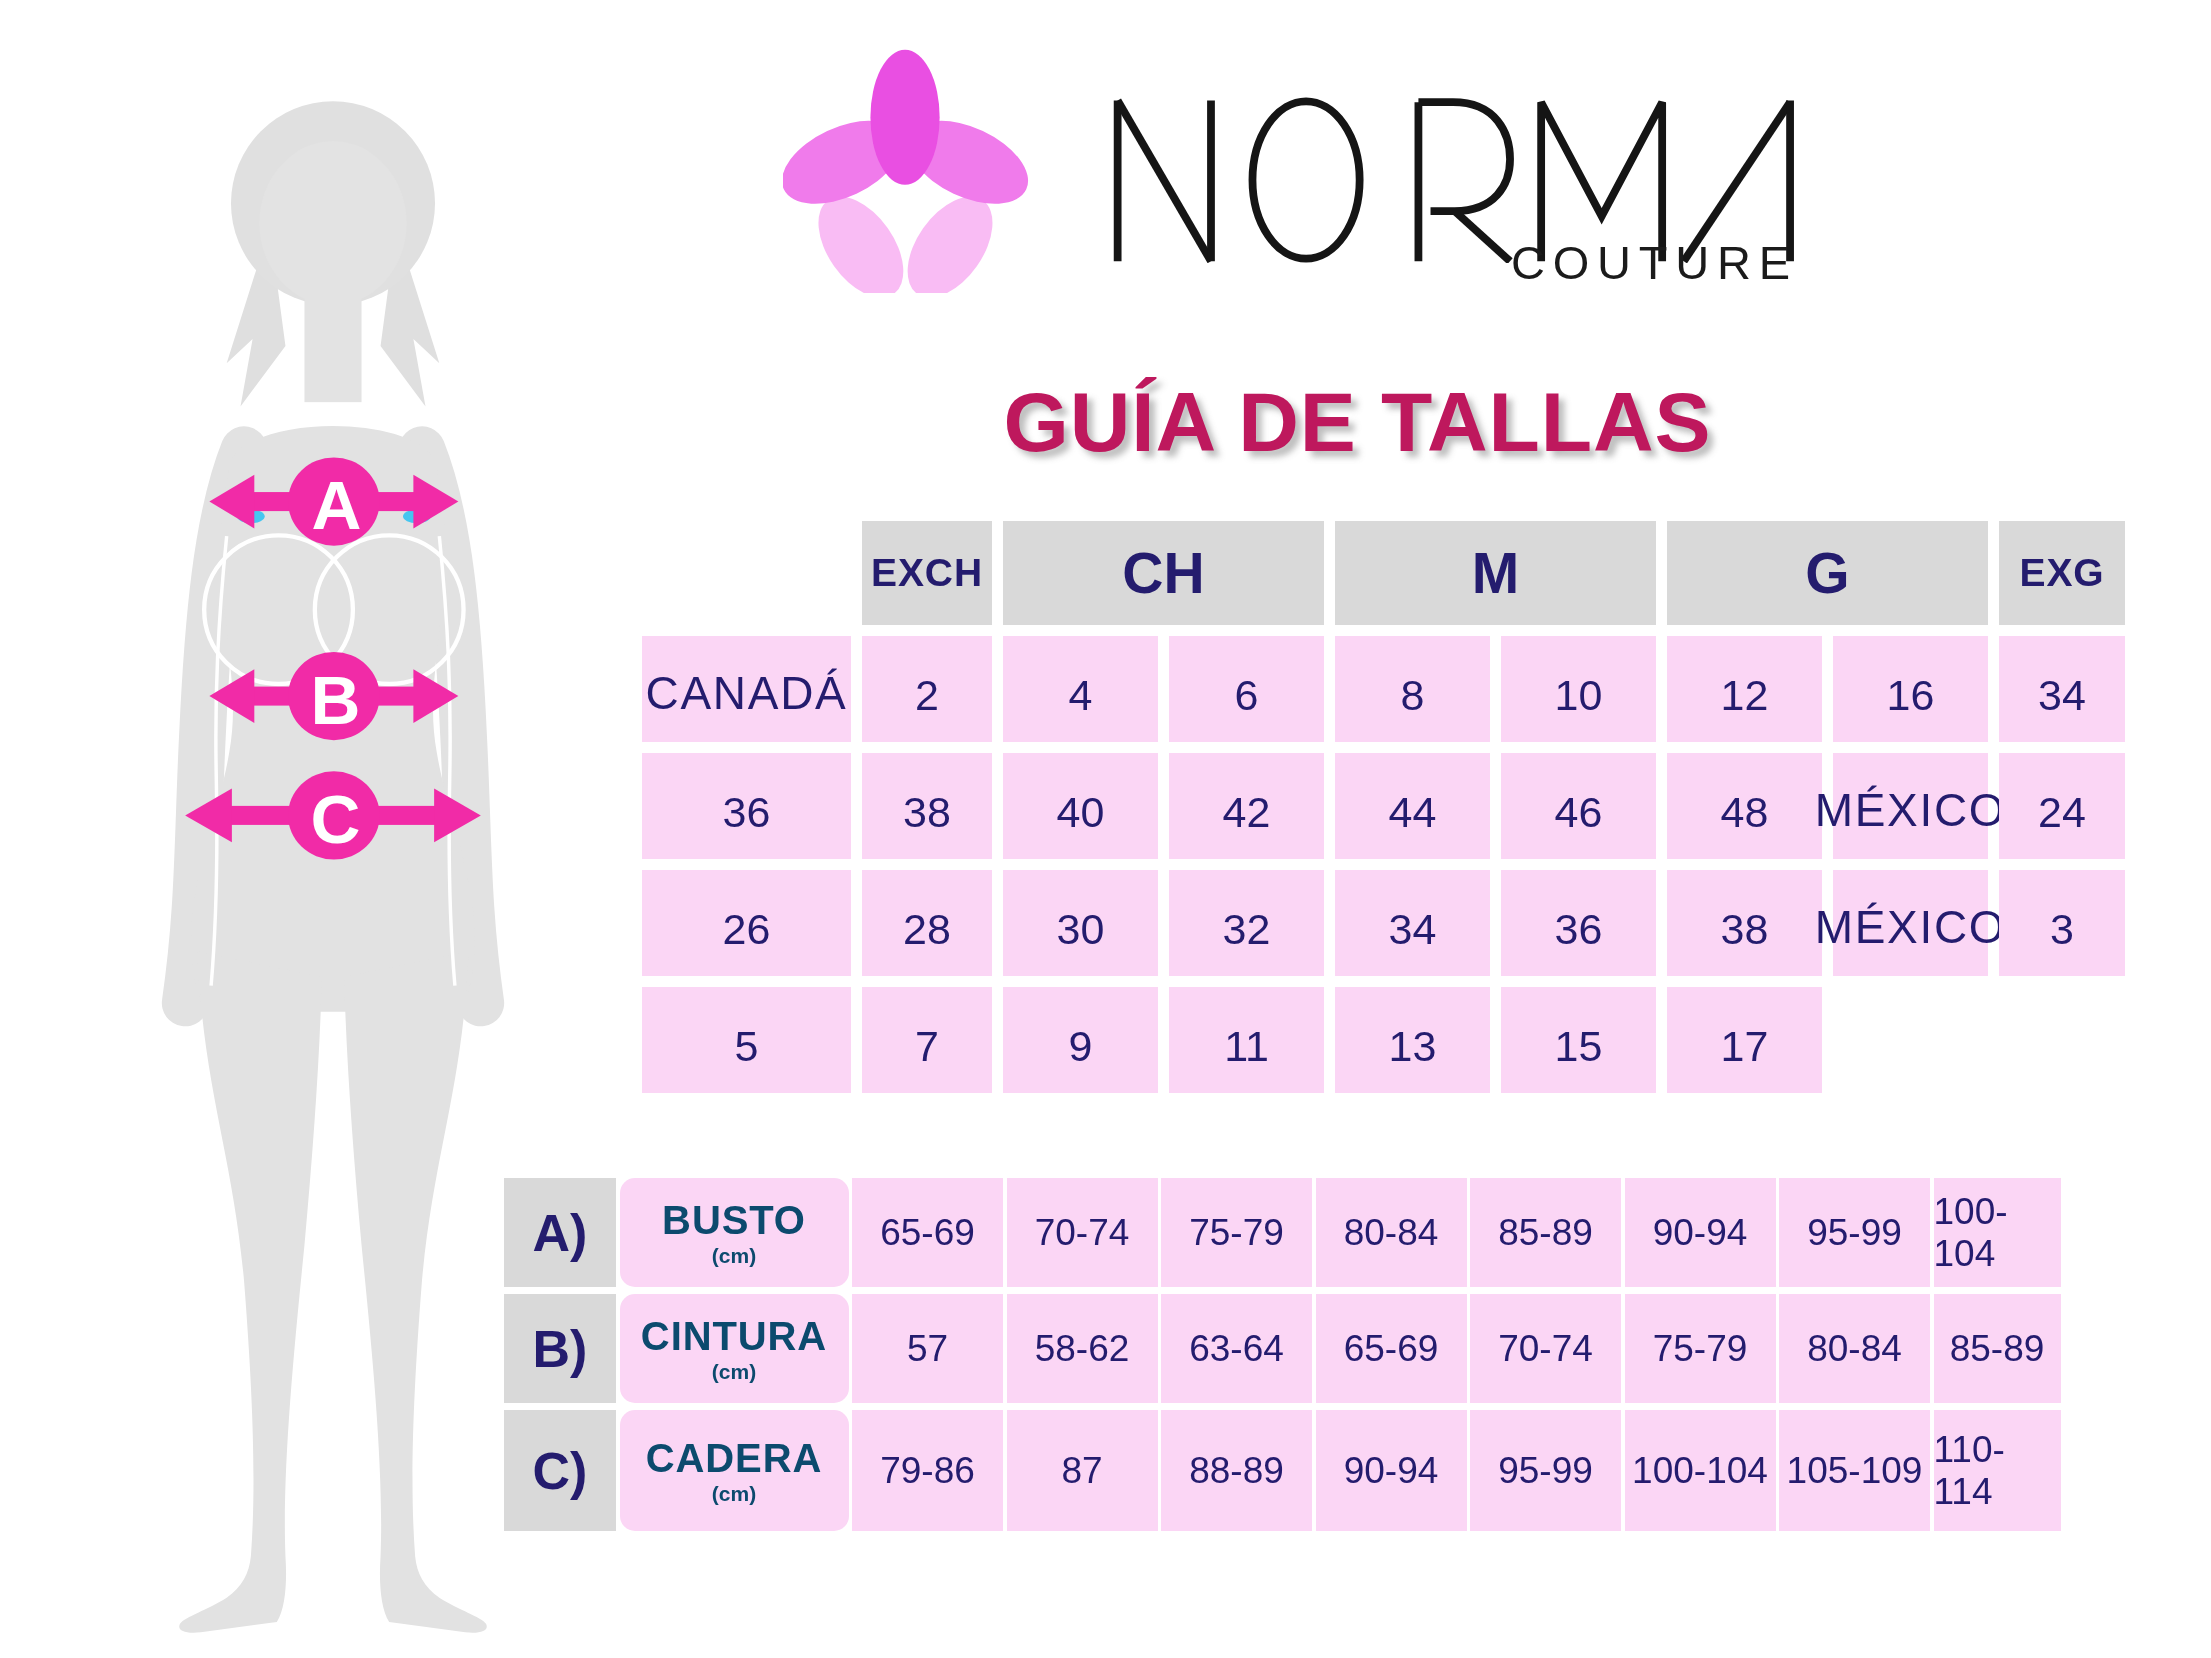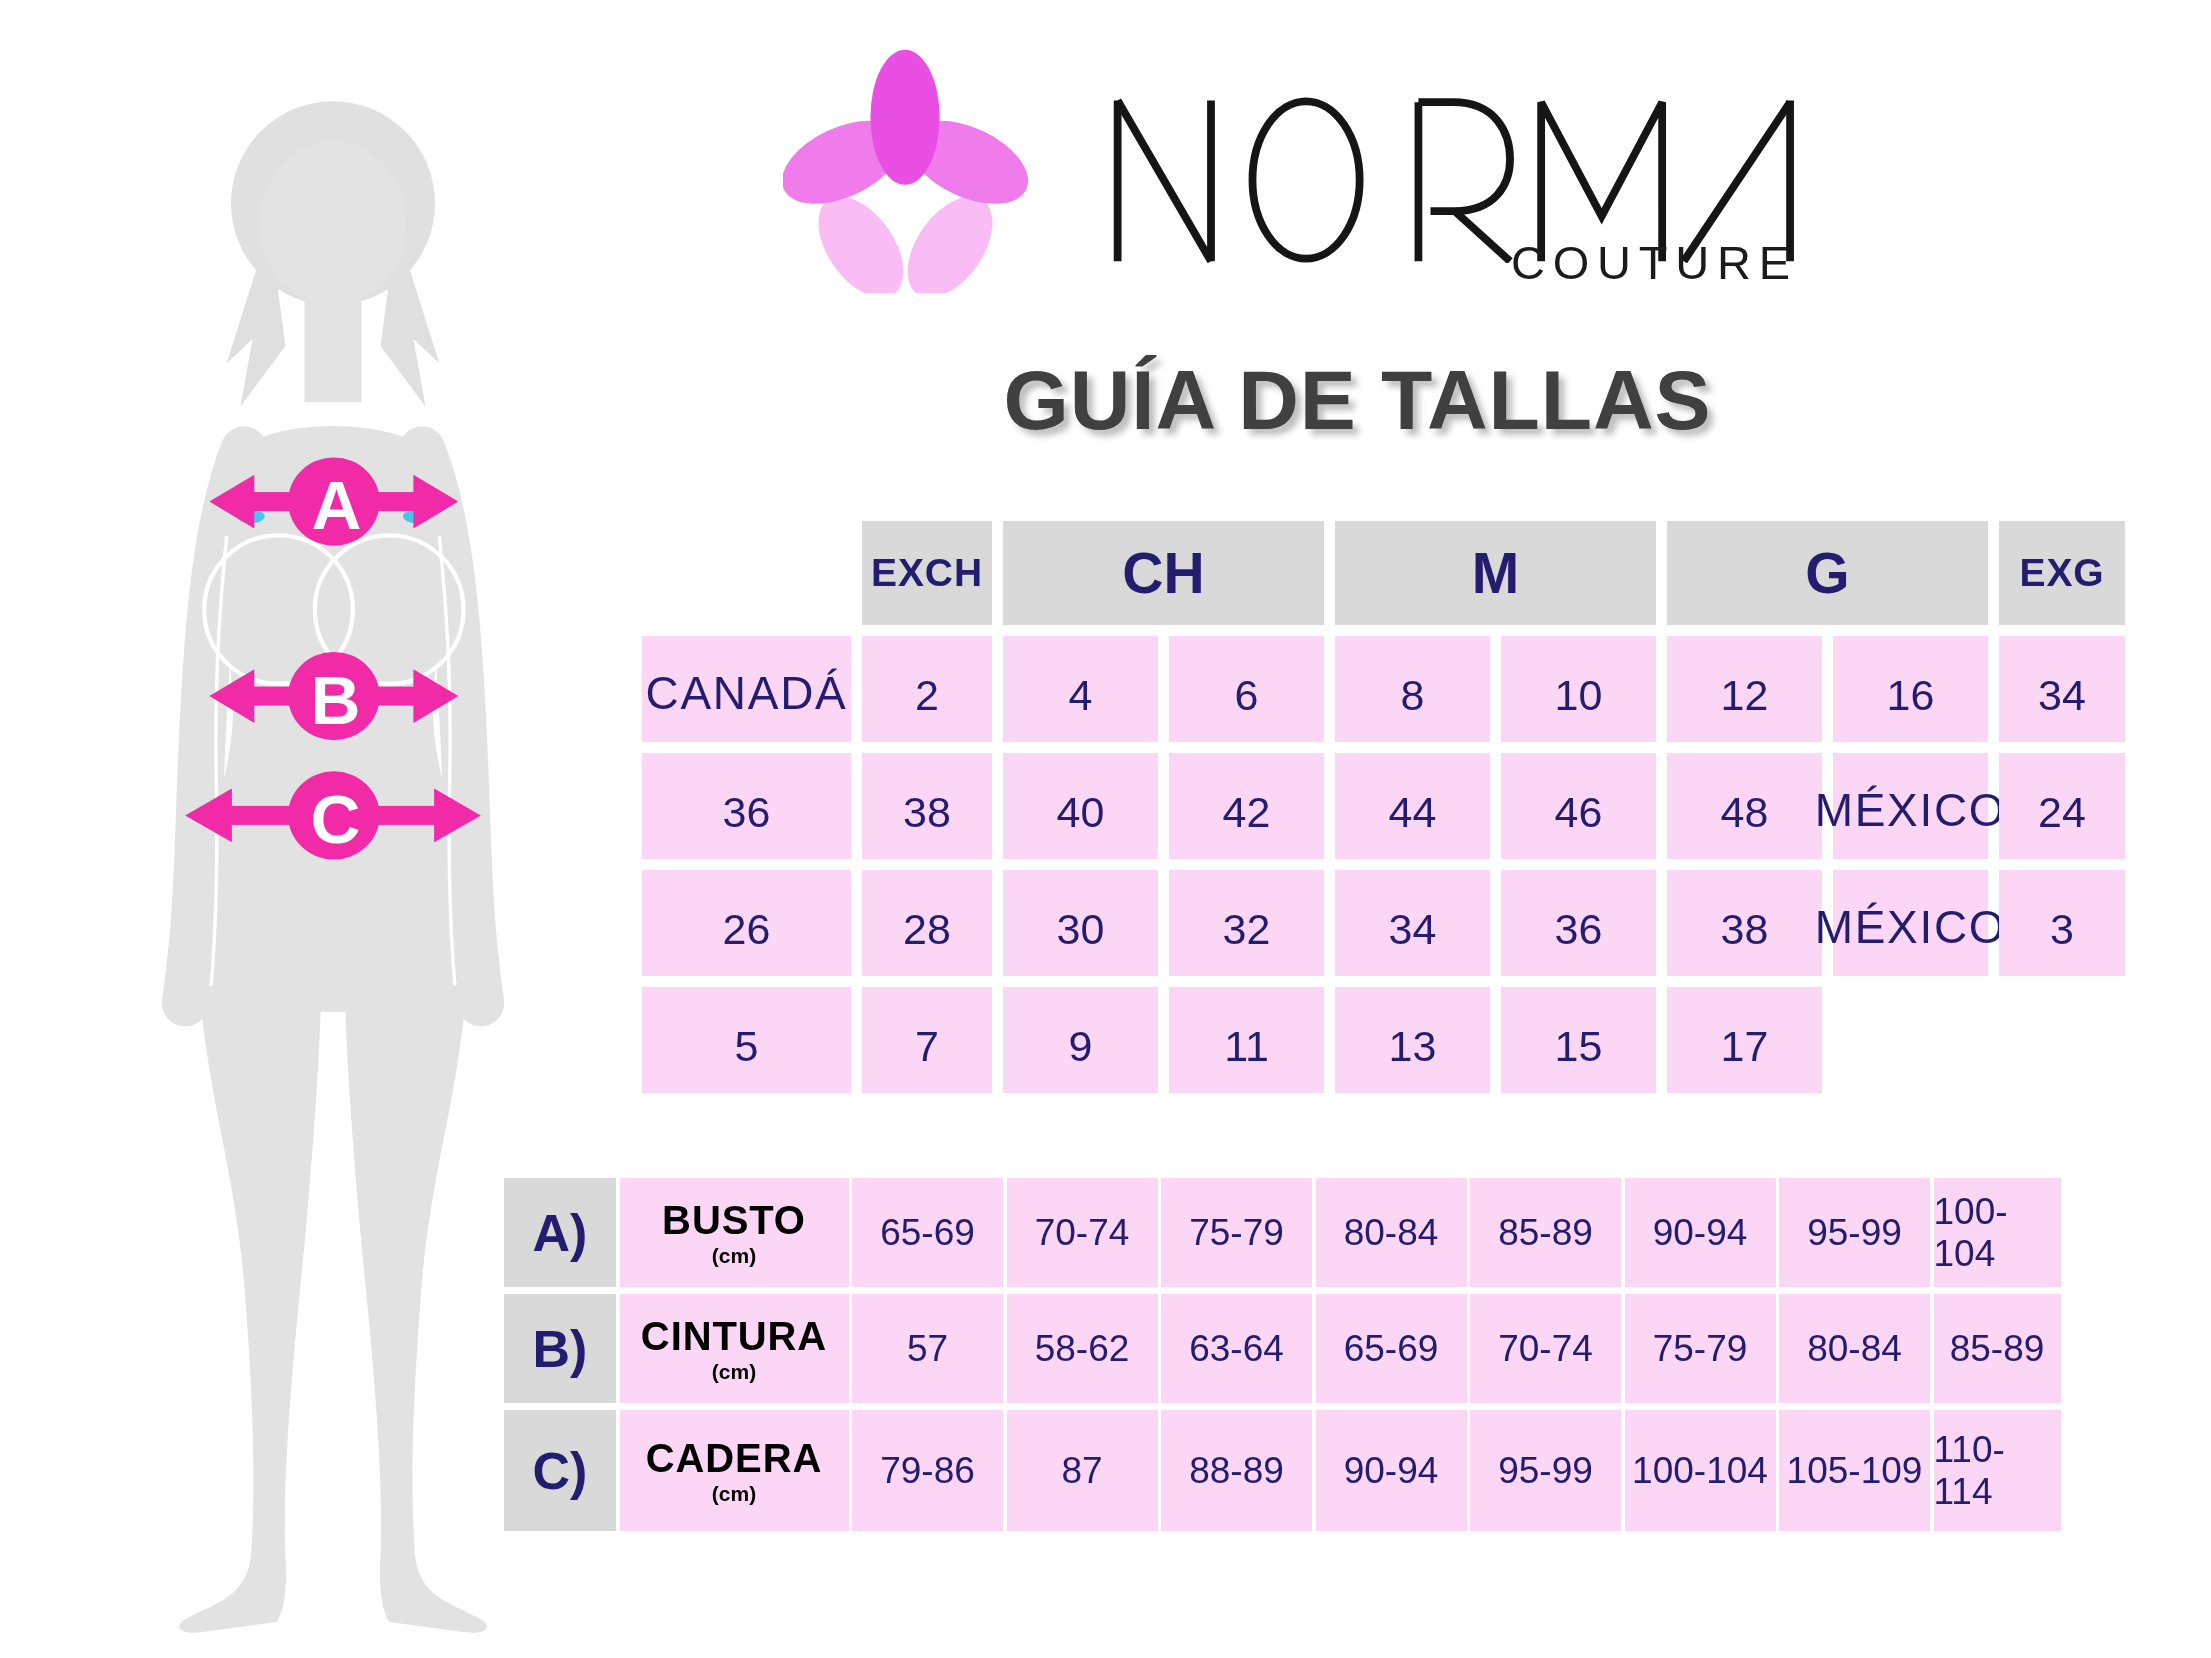--- a/index.html
+++ b/index.html
@@ -6,42 +6,42 @@
   .canvas{position:relative;width:2212px;height:1659px;background:#fff;overflow:hidden;
           font-family:"Liberation Sans", sans-serif;}
 
   
   .flower{position:absolute;left:783px;top:42px;width:251px;height:251px;}
   .norma{position:absolute;left:1109px;top:97px;width:707px;height:166px;}
   .couture{position:absolute;left:1418px;top:235px;width:380px;text-align:right;
            font-size:47px;letter-spacing:7.8px;color:#1b1b1b;font-weight:400;}
 
   
-  .title{position:absolute;left:947px;top:352px;width:821px;text-align:center;
-         font-size:84px;font-weight:bold;color:#404040;letter-spacing:0.9px;
+  .title{position:absolute;left:947px;top:374px;width:821px;text-align:center;
+         font-size:84px;font-weight:bold;color:#be185d;letter-spacing:0.9px;
          text-shadow:6px 6px 6px rgba(110,110,110,0.45);white-space:nowrap;}
   .t1{position:absolute;left:642px;top:521px;display:grid;
       grid-template-columns:209px 130px 155px 155px 155px 155px 155px 155px 126px;
       grid-template-rows:104px 106px 106px 106px 106px;gap:11px;}
   .t2{position:absolute;left:504px;top:1178px;display:grid;
       grid-template-columns:112px 229px 151px 151px 151px 151px 151px 151px 151px 127px;
       grid-template-rows:109px 109px 121px;column-gap:3.5px;row-gap:7px;}
   .cell{display:flex;align-items:center;justify-content:center;}
   .spacer{background:transparent;}
   .hdr{background:#d9d9d9;font-weight:bold;color:#241c6e;}
   .hdr-big{font-size:57px;}
   .hdr-small{font-size:39px;letter-spacing:0.9px;}
   .sp2{grid-column:span 2;}
   .pink{background:#fbd6f5;}
   .gray{background:#d9d9d9;}
   .country{font-size:46px;letter-spacing:1.7px;color:#241c6e;padding-top:8.6px;}
   .num1{font-size:43px;color:#241c6e;padding-top:12px;}
   .num2{font-size:37px;color:#241c6e;}
   .letter{font-size:52px;font-weight:bold;color:#241c6e;}
-  .mlabel{flex-direction:column;line-height:1;color:#000000;}
+  .mlabel{flex-direction:column;line-height:1;color:#0c4a6e;border-radius:15px;}
   .mlabel .big{font-size:40px;font-weight:bold;letter-spacing:0.9px;}
   .mlabel .small{font-size:21px;font-weight:bold;margin-top:5px;}
 
   
   .figure{position:absolute;left:65px;top:95px;width:536px;height:1548px;}
 </style>
 </head>
 <body>
 
 <div class="canvas">

